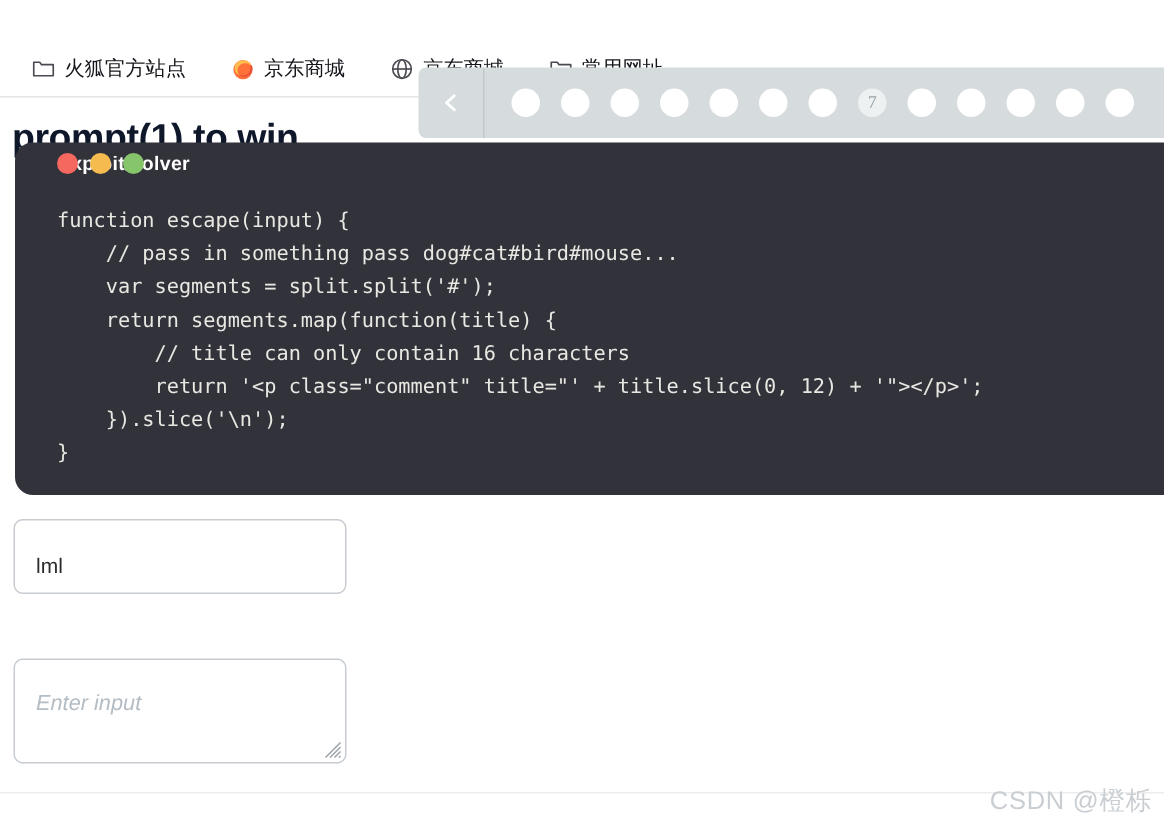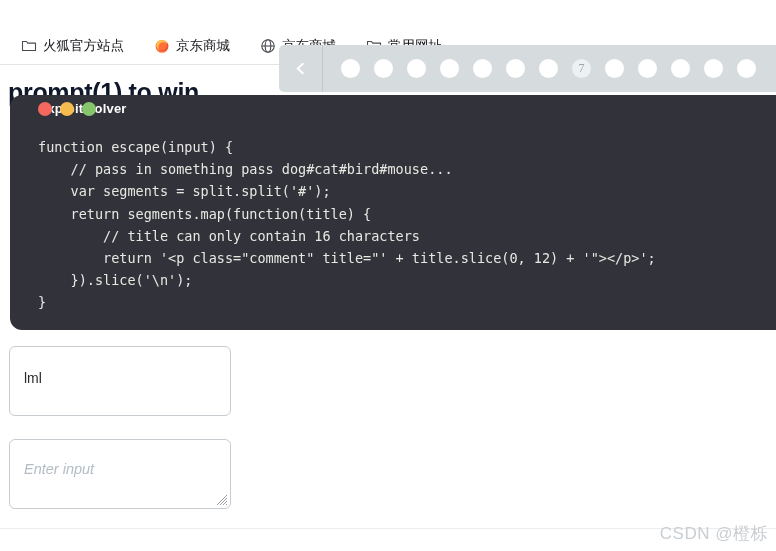--- a/index.html
+++ b/index.html
@@ -134,21 +134,21 @@
     font-size: 13.5px;
     line-height: 22.2px;
     color: #e8e8e3;
     white-space: pre;
   }
 
   
   .out-box {
     position: absolute;
     left: 9px; top: 346px;
-    width: 222px; height: 70px;
+    width: 222px; height: 50px;
     background: #ffffff;
     border: 1px solid #c7ccd1;
     border-radius: 6px;
     padding: 22px 0 4px 14px;
   }
   .out-text {
     font-size: 14px;
     color: #2b2b2b;
     font-family: "Liberation Sans", sans-serif;
   }

